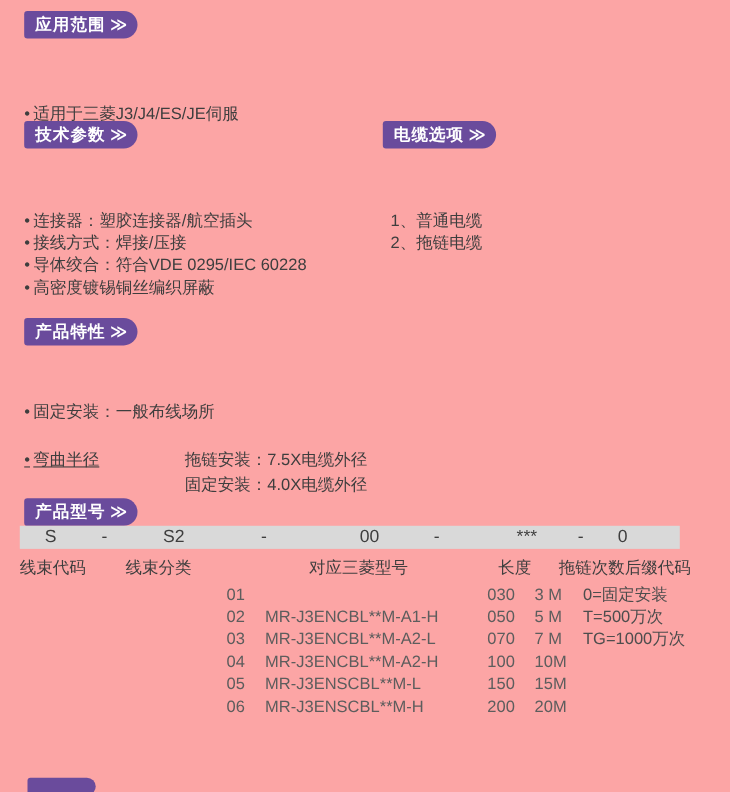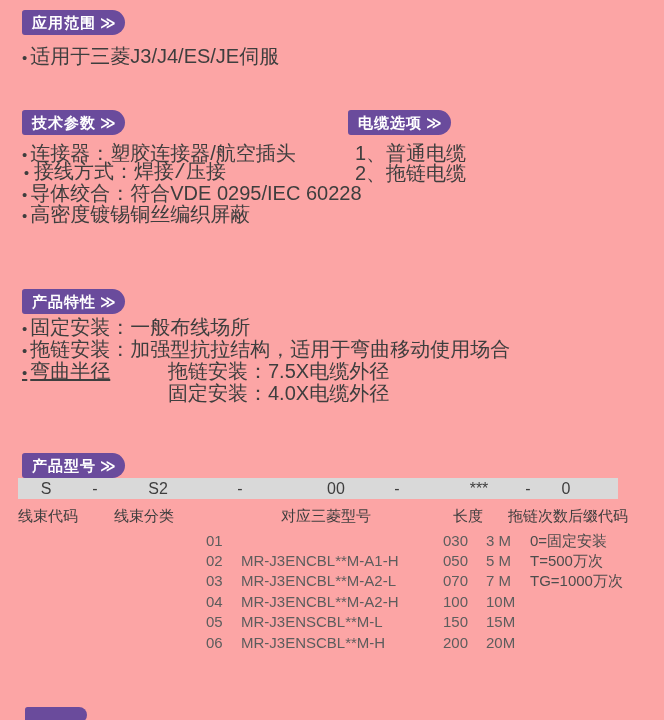--- a/index.html
+++ b/index.html
@@ -20,24 +20,25 @@
     font-weight:bold;
     line-height:25px;
     padding:0 9px 0 10px;
     border-radius:3px 13px 13px 3px;
     letter-spacing:1px;
     white-space:nowrap;
   }
   .badge .chev{margin-left:4px;font-weight:bold;letter-spacing:0;}
   .line{
     position:absolute;
-    font-size:20px;
+    font-size:15px;
     color:#3e3e3e;
     white-space:nowrap;
     line-height:18px;
+    margin-top:48px;
   }
   .bullet::before{content:"•";margin-right:3px;font-size:15px;}
   .graybar{
     position:absolute;left:18px;top:478px;
     width:600px;height:21px;
     background:#d9d9d9;
   }
   .graybar span{
     position:absolute;top:0;
     transform:translateX(-50%);
@@ -68,35 +69,34 @@
 
   <div class="badge" style="left:22px;top:10px;">
     <span>应用范围</span><span class="chev">≫</span>
   </div>
   <div class="line bullet" style="left:22px;top:47px;">适用于三菱J3/J4/ES/JE伺服</div>
 
   <div class="badge" style="left:22px;top:110px;">
     <span>技术参数</span><span class="chev">≫</span>
   </div>
   <div class="line bullet" style="left:22px;top:144px;">连接器：塑胶连接器/航空插头</div>
-  <div class="line bullet" style="left:22px;top:164px;font-family:Liberation Mono, monospace;">接线方式：焊接/压接</div>
+  <div class="line bullet" style="left:22px;top:164px;">接线方式：焊接/压接</div>
   <div class="line bullet" style="left:22px;top:184px;">导体绞合：符合VDE 0295/IEC 60228</div>
   <div class="line bullet" style="left:22px;top:205px;">高密度镀锡铜丝编织屏蔽</div>
 
   <div class="badge" style="left:348px;top:110px;">
     <span>电缆选项</span><span class="chev">≫</span>
   </div>
   <div class="line" style="left:355px;top:144px;">1、普通电缆</div>
   <div class="line" style="left:355px;top:164px;">2、拖链电缆</div>
 
   <div class="badge" style="left:22px;top:289px;">
     <span>产品特性</span><span class="chev">≫</span>
   </div>
   <div class="line bullet" style="left:22px;top:318px;">固定安装：一般布线场所</div>
-  <div class="line bullet" style="left:22px;top:340px;">拖链安装：加强型抗拉结构，适用于弯曲移动使用场合</div>
   <div class="line bullet" style="left:22px;top:362px;text-decoration:underline;">弯曲半径</div>
   <div class="line" style="left:168px;top:362px;">拖链安装：7.5X电缆外径</div>
   <div class="line" style="left:168px;top:384px;">固定安装：4.0X电缆外径</div>
 
   <div class="badge" style="left:22px;top:453px;">
     <span>产品型号</span><span class="chev">≫</span>
   </div>
 
   <div class="graybar">
     <span style="left:28px;">S</span>

